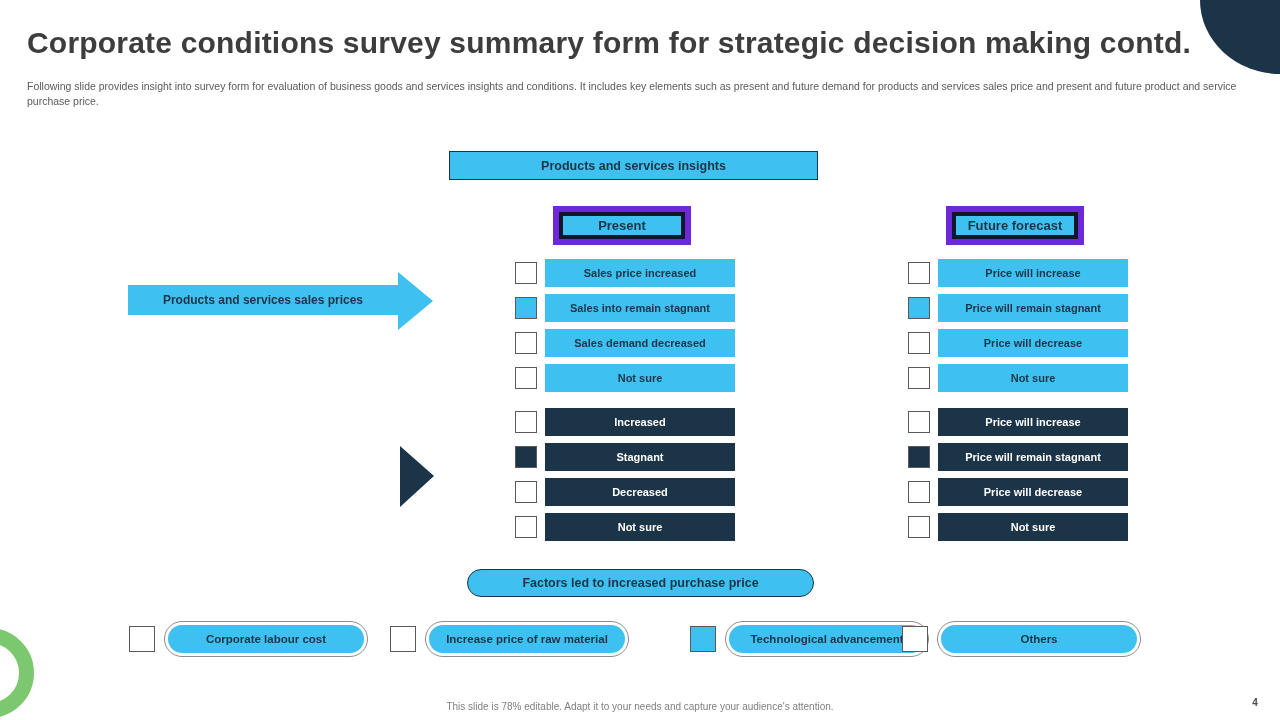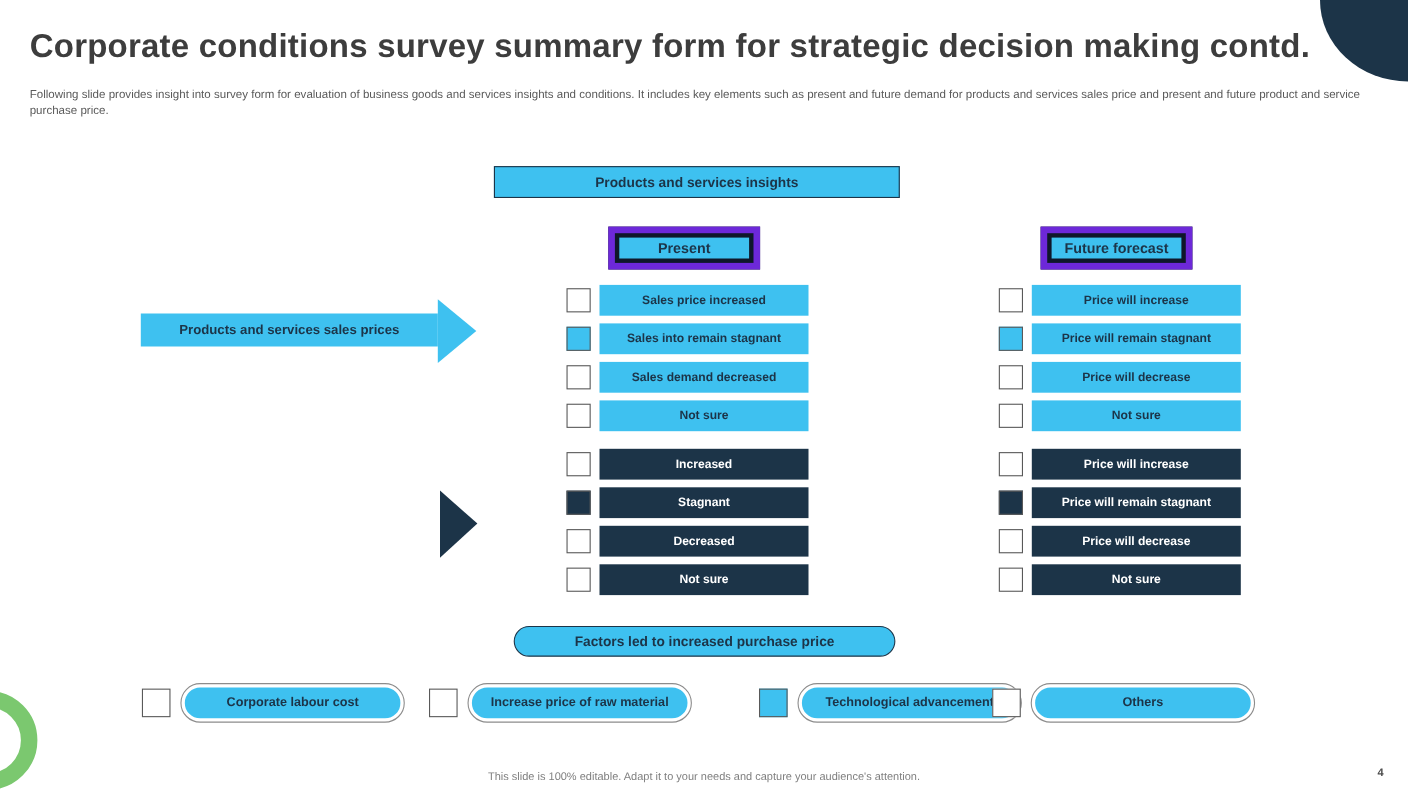--- a/index.html
+++ b/index.html
@@ -248,16 +248,16 @@
       <div class="inner">Technological advancement</div>
     </div>
   </div>
   <div class="factor-group f4">
     <div class="cb light"></div>
     <div class="pill">
       <div class="inner">Others</div>
     </div>
   </div>
 
-  <div class="footer-note">This slide is 100% editable. Adapt it to your needs and capture your audience's attention.</div>
+  <div class="footer-note">This slide is 78% editable. Adapt it to your needs and capture your audience's attention.</div>
   <div class="page-number">4</div>
 
 </div>
 
 </body></html>

